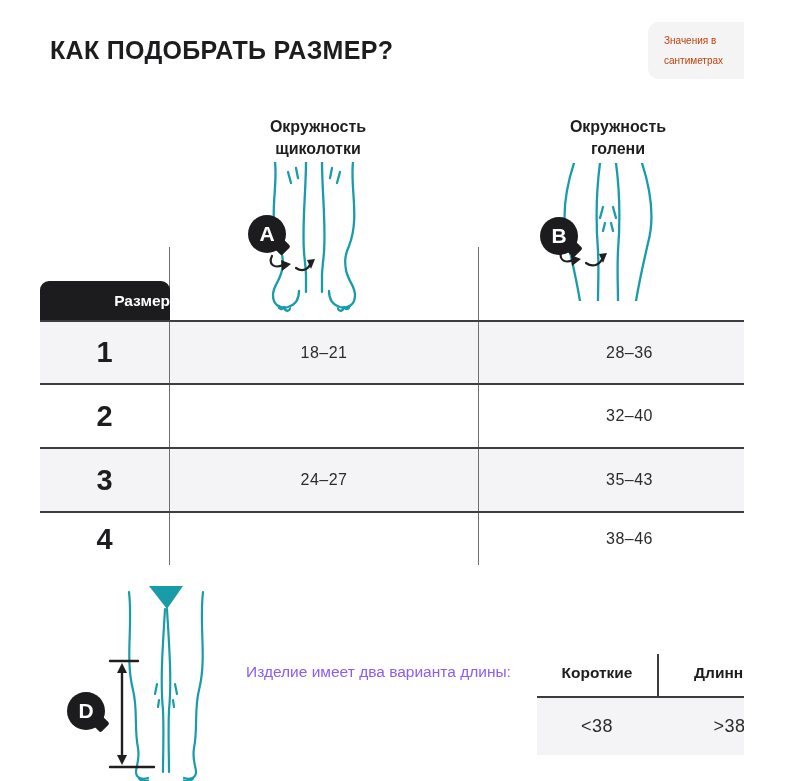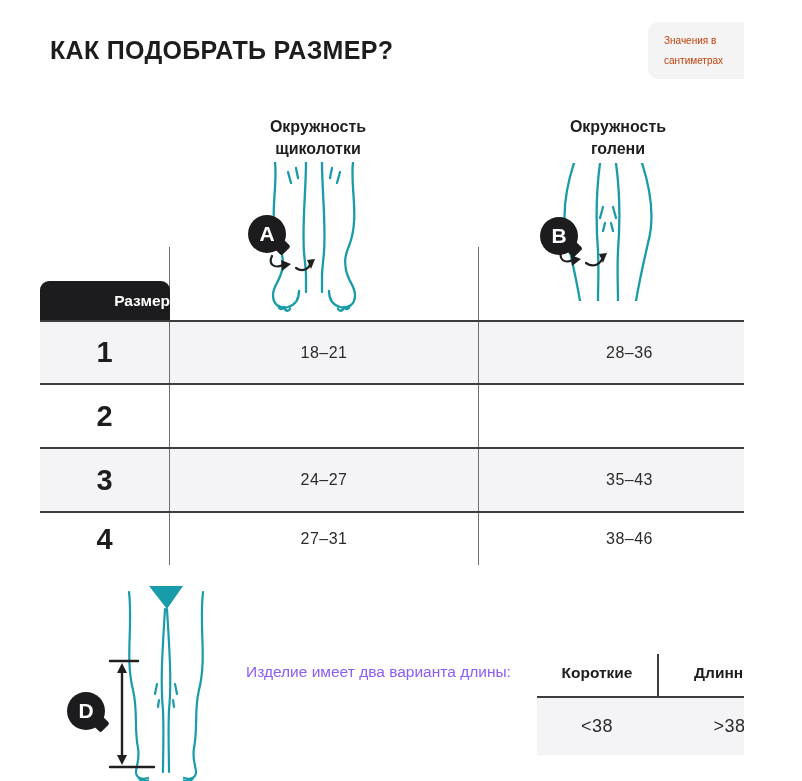--- a/index.html
+++ b/index.html
@@ -127,27 +127,27 @@
 
   <div class="abs size-tab">
     <span>Размер</span>
   </div>
 
   <div class="abs cell num c-size r1">1</div>
   <div class="abs cell val c-ankle r1">18–21</div>
   <div class="abs cell val c-calf r1">28–36</div>
 
   <div class="abs cell num c-size r2">2</div>
+  <div class="abs cell val c-calf r2">32–40</div>
 
   <div class="abs cell num c-size r3">3</div>
   <div class="abs cell val c-ankle r3">24–27</div>
   <div class="abs cell val c-calf r3">35–43</div>
 
   <div class="abs cell num c-size r4">4</div>
-  <div class="abs cell val c-ankle r4">27–31</div>
   <div class="abs cell val c-calf r4">38–46</div>
 
   <svg class="abs" style="left:124px;top:584px;" width="84" height="198" viewBox="0 0 84 198">
     <polygon points="25,2 59,2 43,25" fill="#199CAA" stroke="none"></polygon>
     <g fill="none" stroke="#199CAA" stroke-width="2.2" stroke-linecap="round">
       <path d="M5,8 C9,42 1,74 9,106 C14,126 10,144 14,164 C16,176 12,182 12,188 C12,194 18,196 24,194"></path>
       <path d="M41,25 C39,60 36,96 39,126 C40,150 39,170 39,188"></path>
       <path d="M33,100 L31,110 M35,116 L34,123"></path>
       <path d="M15,194.5 a2.5,2 0 0 0 4,1 M20,196 a2.5,2 0 0 0 4,0.5"></path>
       <g transform="translate(84,0) scale(-1,1)">

